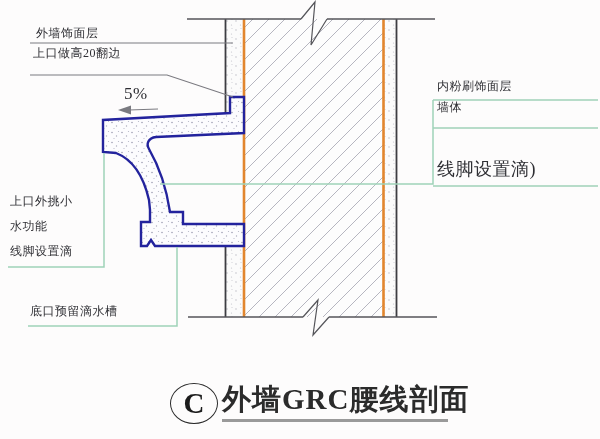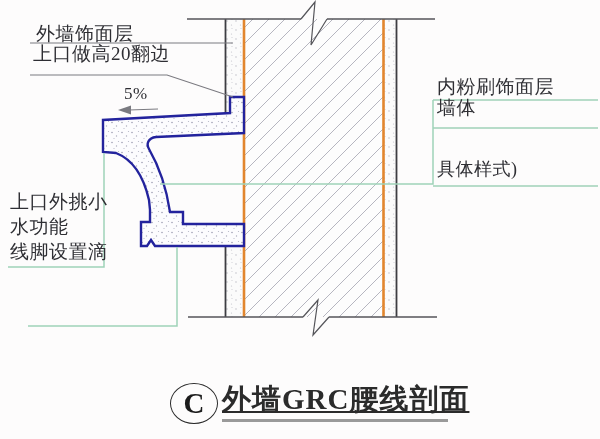--- a/index.html
+++ b/index.html
@@ -4,35 +4,35 @@
 <style>
   html,body{margin:0;padding:0;background:#ffffff;}
   .canvas{
     position:relative;width:600px;height:439px;background:#fdfcfc;
     font-family:"Liberation Serif","DejaVu Serif",serif;
     overflow:hidden;
   }
   .canvas svg{position:absolute;left:0;top:0;}
   .lbl{
     position:absolute;color:var(--text,#2e2e33);
-    font-size:19px;line-height:23px;white-space:nowrap;
+    font-size:12px;line-height:23px;white-space:nowrap;
     letter-spacing:0.5px;
   }
   .lbl.small{font-size:17px;}
   .lbl.block{white-space:normal;line-height:25px;}
   .bubble{
     position:absolute;left:170px;top:383px;width:46px;height:39px;
     border:1.6px solid #2a2a2a;border-radius:50%;
     display:flex;align-items:center;justify-content:center;
     font-size:29px;font-weight:700;color:#1c1c1c;
   }
   .main-title{
     position:absolute;left:222px;top:380px;
     font-size:29px;font-weight:600;color:#2b2b2b;
-    letter-spacing:1px;white-space:nowrap;text-decoration:underline;
+    letter-spacing:1px;white-space:nowrap;
   }
   .title-underline{
     position:absolute;left:222px;top:419px;width:226px;height:3px;
     background:#9a9a9a;
   }
 </style>
 </head>
 <body>
 
 <div class="canvas">
@@ -122,22 +122,23 @@
   <div class="lbl" style="left:36px;top:22px;">外墙饰面层</div>
   <div class="lbl" style="left:33px;top:42px;">上口做高20翻边</div>
   <div class="lbl small" style="left:124px;top:82px;">5%</div>
 
   <div class="lbl block" style="left:10px;top:189px;width:102px;">
     <div>上口外挑小</div>
     <div>水功能</div>
     <div>线脚设置滴</div>
   </div>
 
+  <div class="lbl" style="left:30px;top:300px;">底口预留滴水槽</div>
 
   <div class="lbl" style="left:437px;top:75px;">内粉刷饰面层</div>
   <div class="lbl" style="left:437px;top:96px;">墙体</div>
-  <div class="lbl" style="left:437px;top:158px;font-size:18px;">具体样式)</div>
+  <div class="lbl" style="left:437px;top:158px;font-size:18px;">线脚设置滴)</div>
 
   <div class="bubble">C</div>
   <div class="main-title">外墙GRC腰线剖面</div>
   <div class="title-underline"></div>
 
 </div>
 
 </body></html>

